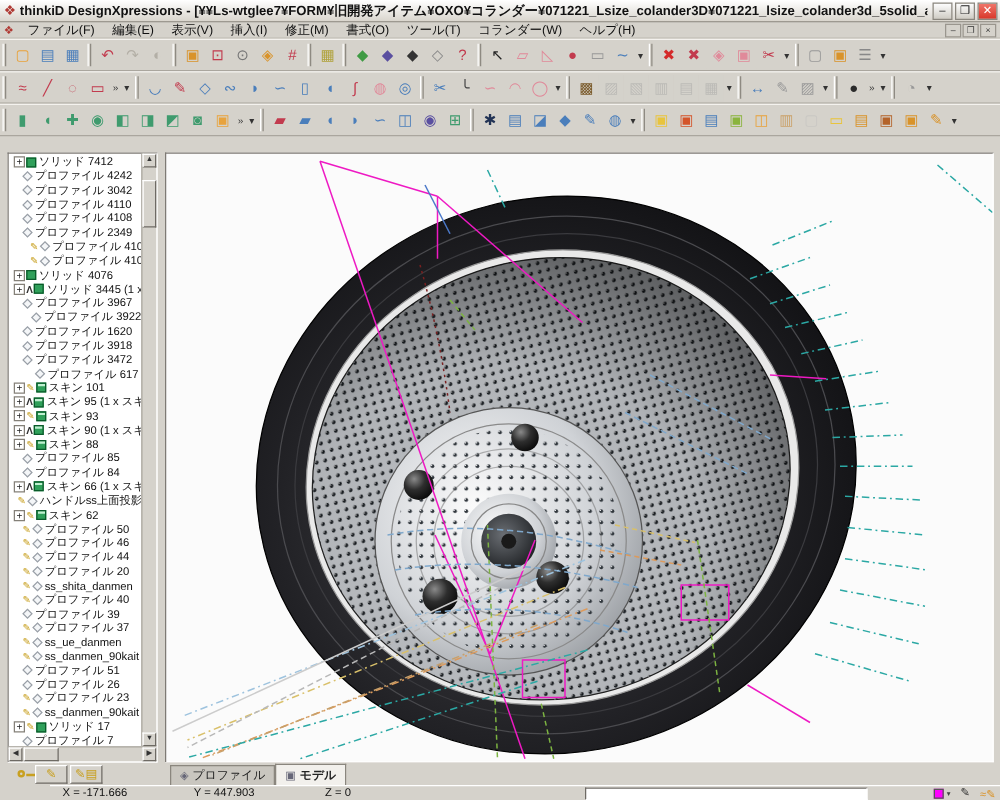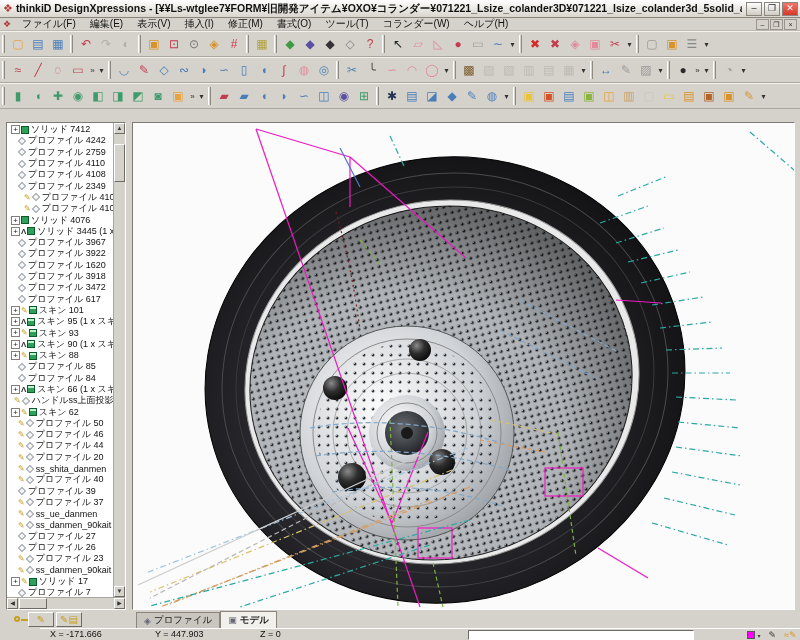--- a/index.html
+++ b/index.html
@@ -481,21 +481,21 @@
         <span>ソリッド 7412</span>
       </div>
       <div class="ti" style="padding-left: 2px;">
         <span class="spc"></span>
         <span class="ic-p"></span>
         <span>プロファイル 4242</span>
       </div>
       <div class="ti" style="padding-left: 2px;">
         <span class="spc"></span>
         <span class="ic-p"></span>
-        <span>プロファイル 2759</span>
+        <span>プロファイル 3042</span>
       </div>
       <div class="ti" style="padding-left: 2px;">
         <span class="spc"></span>
         <span class="ic-p"></span>
         <span>プロファイル 4110</span>
       </div>
       <div class="ti" style="padding-left: 2px;">
         <span class="spc"></span>
         <span class="ic-p"></span>
         <span>プロファイル 4108</span>
@@ -526,41 +526,41 @@
         <span class="exp">+</span>
         <span class="comp">Λ</span>
         <span class="ic-s"></span>
         <span>ソリッド 3445 (1 x</span>
       </div>
       <div class="ti" style="padding-left: 2px;">
         <span class="spc"></span>
         <span class="ic-p"></span>
         <span>プロファイル 3967</span>
       </div>
-      <div class="ti" style="padding-left: 2px;">
+      <div class="ti" style="padding-left: 2px; justify-content: flex-end;">
         <span class="spc"></span>
         <span class="ic-p"></span>
         <span>プロファイル 3922</span>
       </div>
       <div class="ti" style="padding-left: 2px;">
         <span class="spc"></span>
         <span class="ic-p"></span>
         <span>プロファイル 1620</span>
       </div>
       <div class="ti" style="padding-left: 2px;">
         <span class="spc"></span>
         <span class="ic-p"></span>
         <span>プロファイル 3918</span>
       </div>
       <div class="ti" style="padding-left: 2px;">
         <span class="spc"></span>
         <span class="ic-p"></span>
         <span>プロファイル 3472</span>
       </div>
-      <div class="ti" style="padding-left: 2px;">
+      <div class="ti" style="padding-left: 12px;">
         <span class="spc"></span>
         <span class="ic-p"></span>
         <span>プロファイル 617</span>
       </div>
       <div class="ti" style="padding-left: 2px;">
         <span class="exp">+</span>
         <span class="pen">✎</span>
         <span class="ic-k"></span>
         <span>スキン 101</span>
       </div>
@@ -671,21 +671,21 @@
       </div>
       <div class="ti" style="padding-left: 2px;">
         <span class="spc"></span>
         <span class="pen">✎</span>
         <span class="ic-p"></span>
         <span>ss_danmen_90kait</span>
       </div>
       <div class="ti" style="padding-left: 2px;">
         <span class="spc"></span>
         <span class="ic-p"></span>
-        <span>プロファイル 27</span>
+        <span>プロファイル 51</span>
       </div>
       <div class="ti" style="padding-left: 2px;">
         <span class="spc"></span>
         <span class="ic-p"></span>
         <span>プロファイル 26</span>
       </div>
       <div class="ti" style="padding-left: 2px;">
         <span class="spc"></span>
         <span class="pen">✎</span>
         <span class="ic-p"></span>

